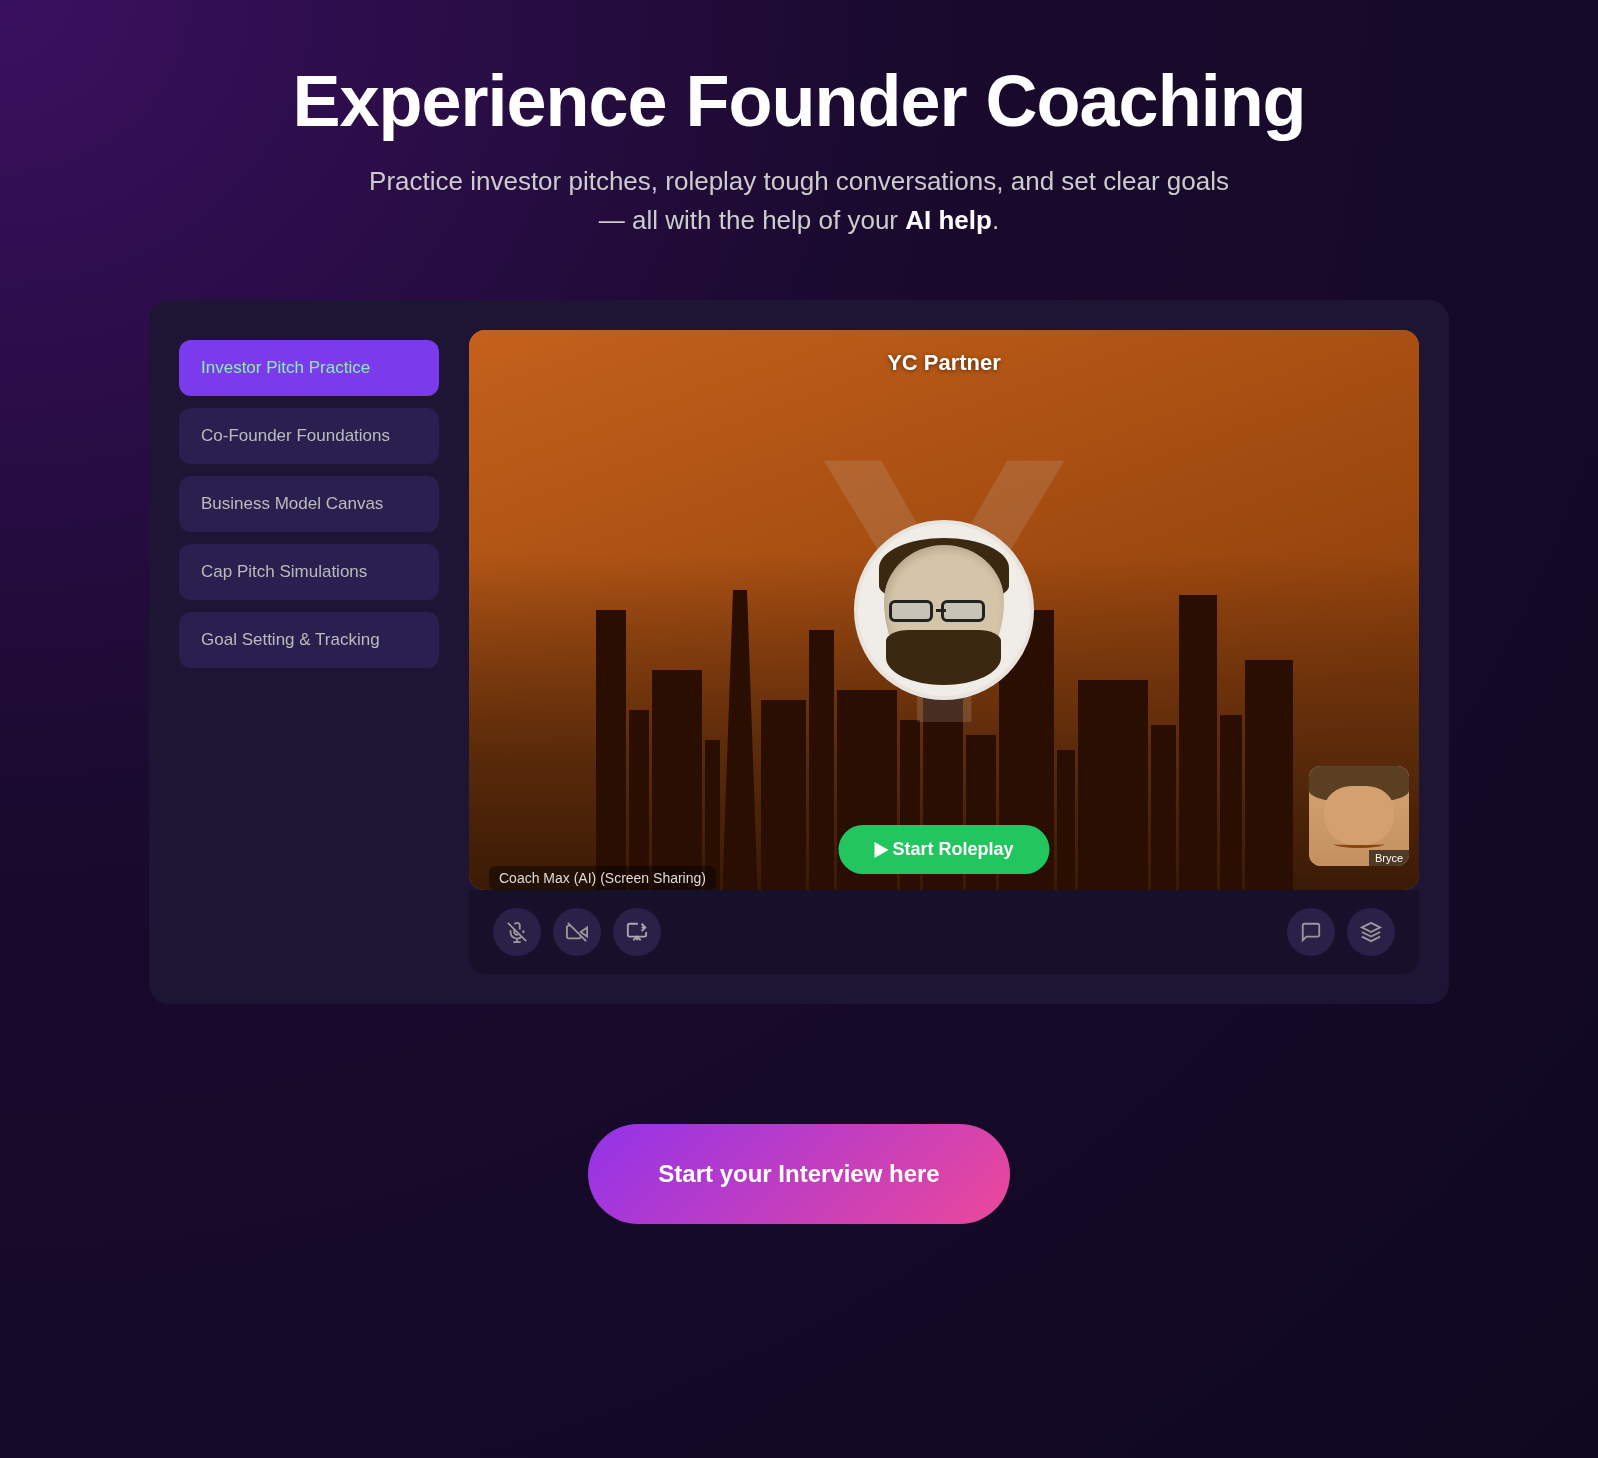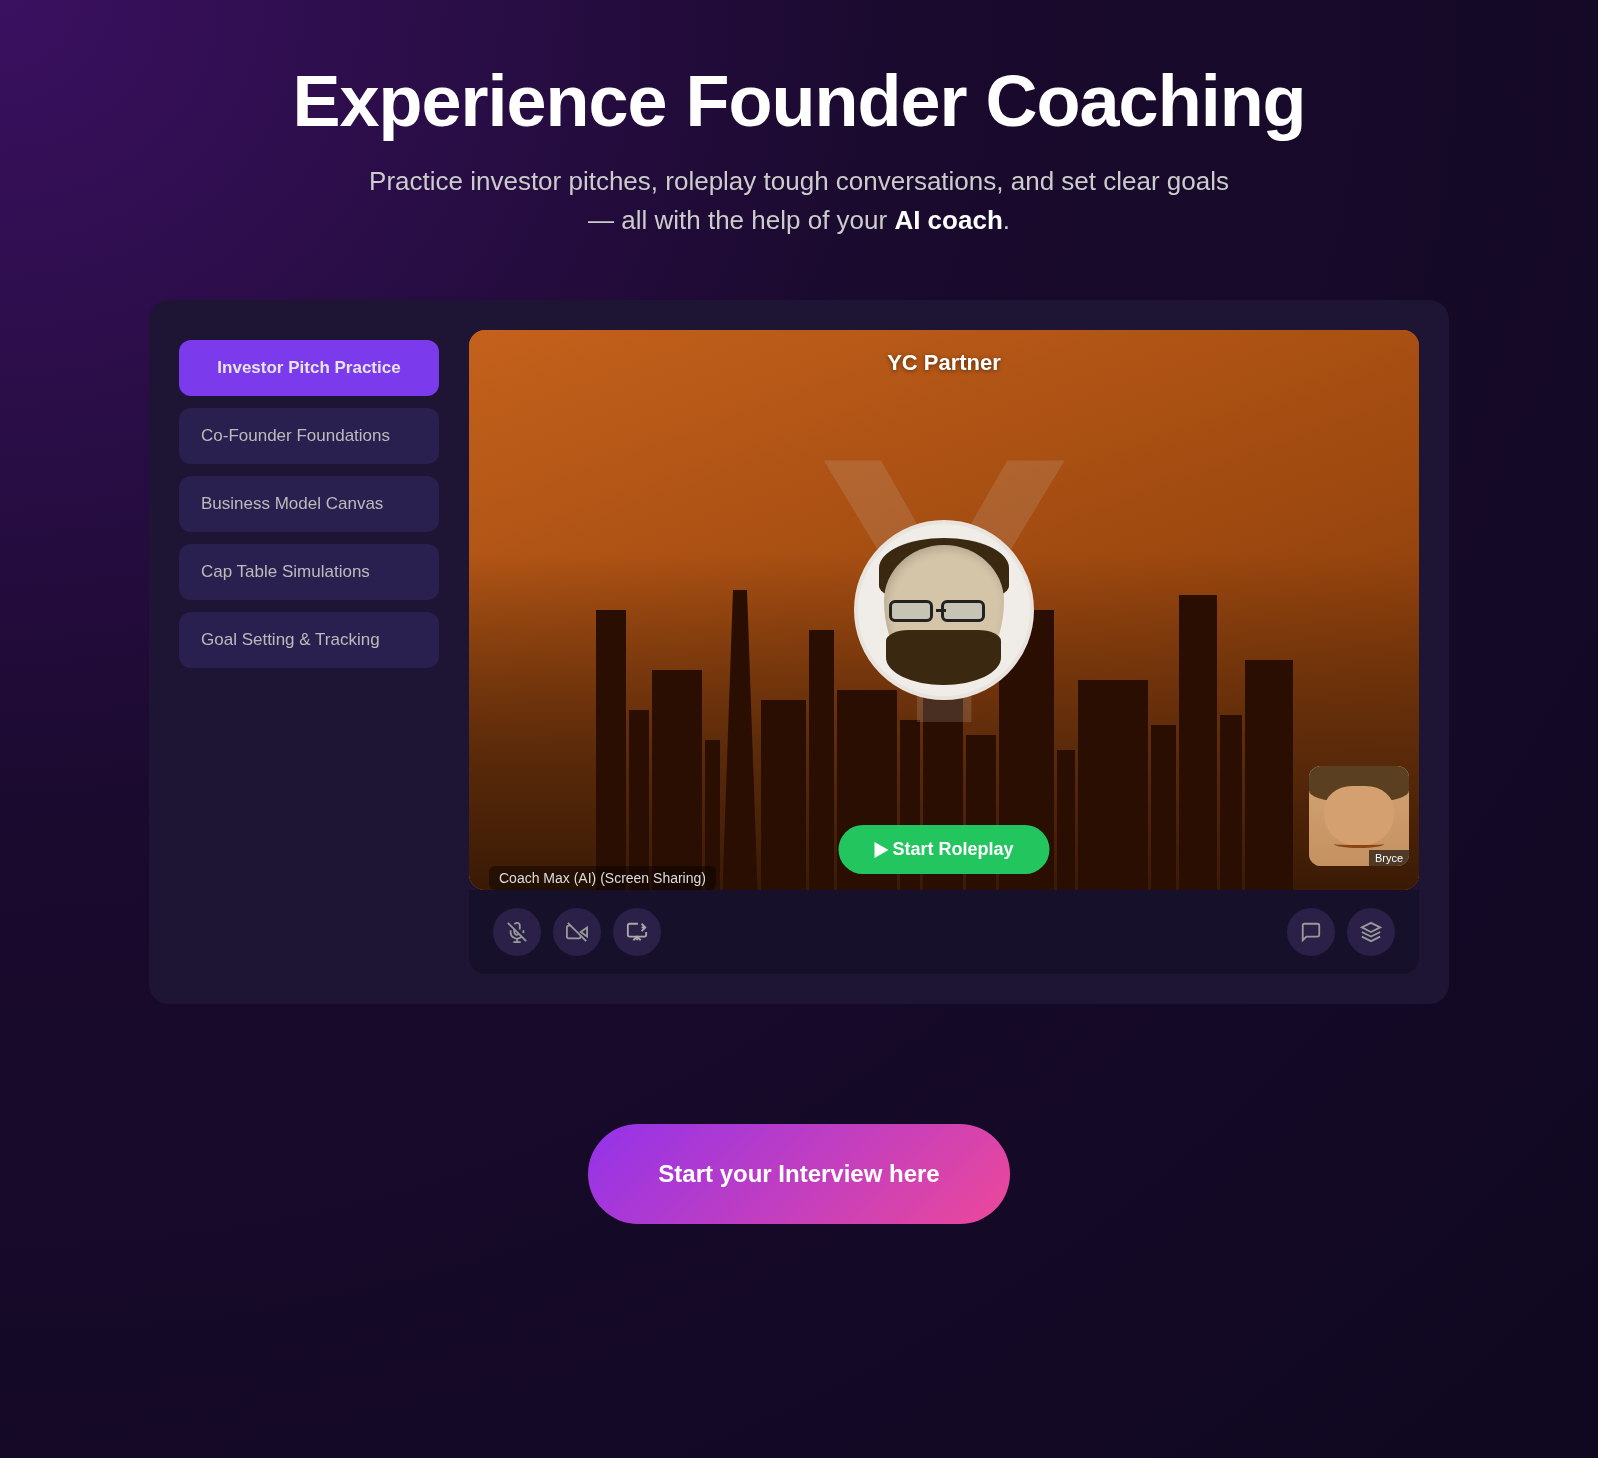--- a/index.html
+++ b/index.html
@@ -64,23 +64,22 @@
       font-size: 17px;
       color: #ccc;
       background: transparent;
       border: none;
       text-align: left;
       transition: background 0.2s;
     }
 
     .sidebar-item.active {
       background: #7c3aed;
-      color: #e5e5e5;
-      font-weight: 700;
-      text-align: center;
+      color: #86efac;
+      font-weight: 400;
     }
 
     .sidebar-item:not(.active) {
       background: #2a2050;
       color: #bbb;
     }
 
     .content-area {
       flex: 1;
       display: flex;
@@ -394,30 +393,30 @@
       cursor: pointer;
       margin-top: 40px;
     }
   </style>
 </head>
 <body>
 
 <h1 class="hero-title">Experience Founder Coaching</h1>
 <p class="hero-subtitle">
   <span>Practice investor pitches, roleplay tough conversations, and set clear goals</span><br>
-  <span>— all with the help of your </span><strong>AI coach</strong><span>.</span>
+  <span>— all with the help of your </span><strong>AI help</strong><span>.</span>
 </p>
 
 <div class="main-card">
 
   <div class="sidebar">
     <button class="sidebar-item active">Investor Pitch Practice</button>
     <button class="sidebar-item">Co-Founder Foundations</button>
     <button class="sidebar-item">Business Model Canvas</button>
-    <button class="sidebar-item">Cap Table Simulations</button>
+    <button class="sidebar-item">Cap Pitch Simulations</button>
     <button class="sidebar-item">Goal Setting &amp; Tracking</button>
   </div>
 
   <div class="content-area">
 
     <div class="video-area">
 
       <div class="yc-background">
 
         <div class="y-letter">Y</div>

